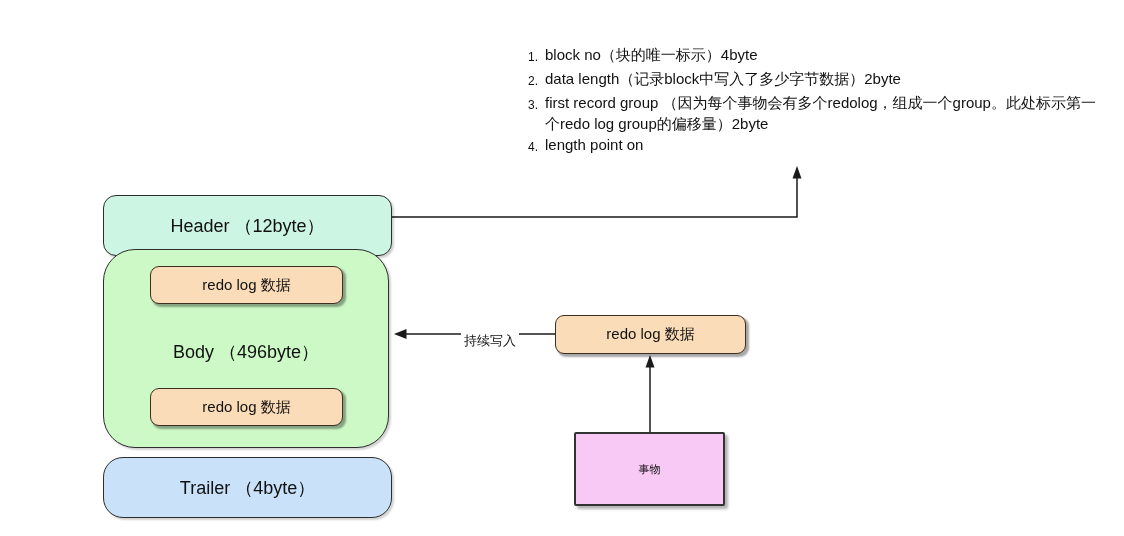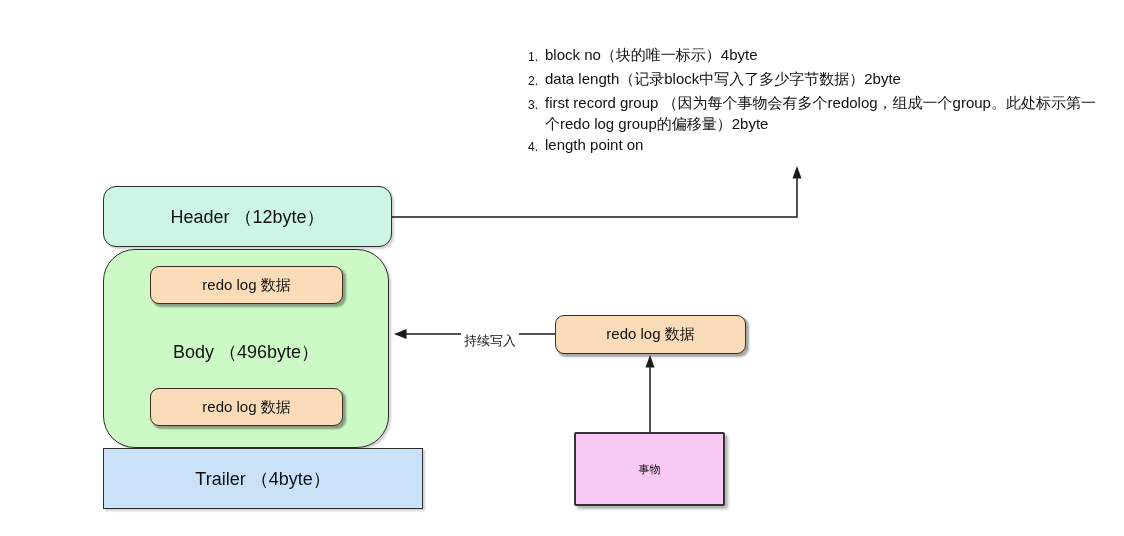--- a/index.html
+++ b/index.html
@@ -23,38 +23,39 @@
   .abs { position: absolute; z-index: 2; }
 
   .big-box {
     display: flex;
     align-items: center;
     justify-content: center;
     border: 1.5px solid #2d2d2d;
     font-size: 18px;
     box-shadow: 2px 2px 2px rgba(0,0,0,0.18);
     box-sizing: border-box;
+    margin-top: 9px;
   }
   .header-box {
     left: 103px; top: 186px; width: 289px; height: 61px;
     background: #cdf5e3;
     border-radius: 13px;
   }
   .body-box {
     left: 103px; top: 249px; width: 286px; height: 199px;
     background: #ccf9c6;
     border: 1.5px solid #2d2d2d;
     border-radius: 32px;
     box-shadow: 2px 2px 2px rgba(0,0,0,0.18);
     box-sizing: border-box;
   }
   .trailer-box {
-    left: 103px; top: 448px; width: 320px; height: 61px;
+    left: 103px; top: 448px; width: 289px; height: 61px;
     background: #c9e1f9;
-    border-radius: 0;
+    border-radius: 20px;
   }
   .body-label {
     position: absolute;
     left: 0; right: 0; top: 90px;
     text-align: center;
     font-size: 18px;
   }
   .redo-box {
     display: flex;
     align-items: center;

